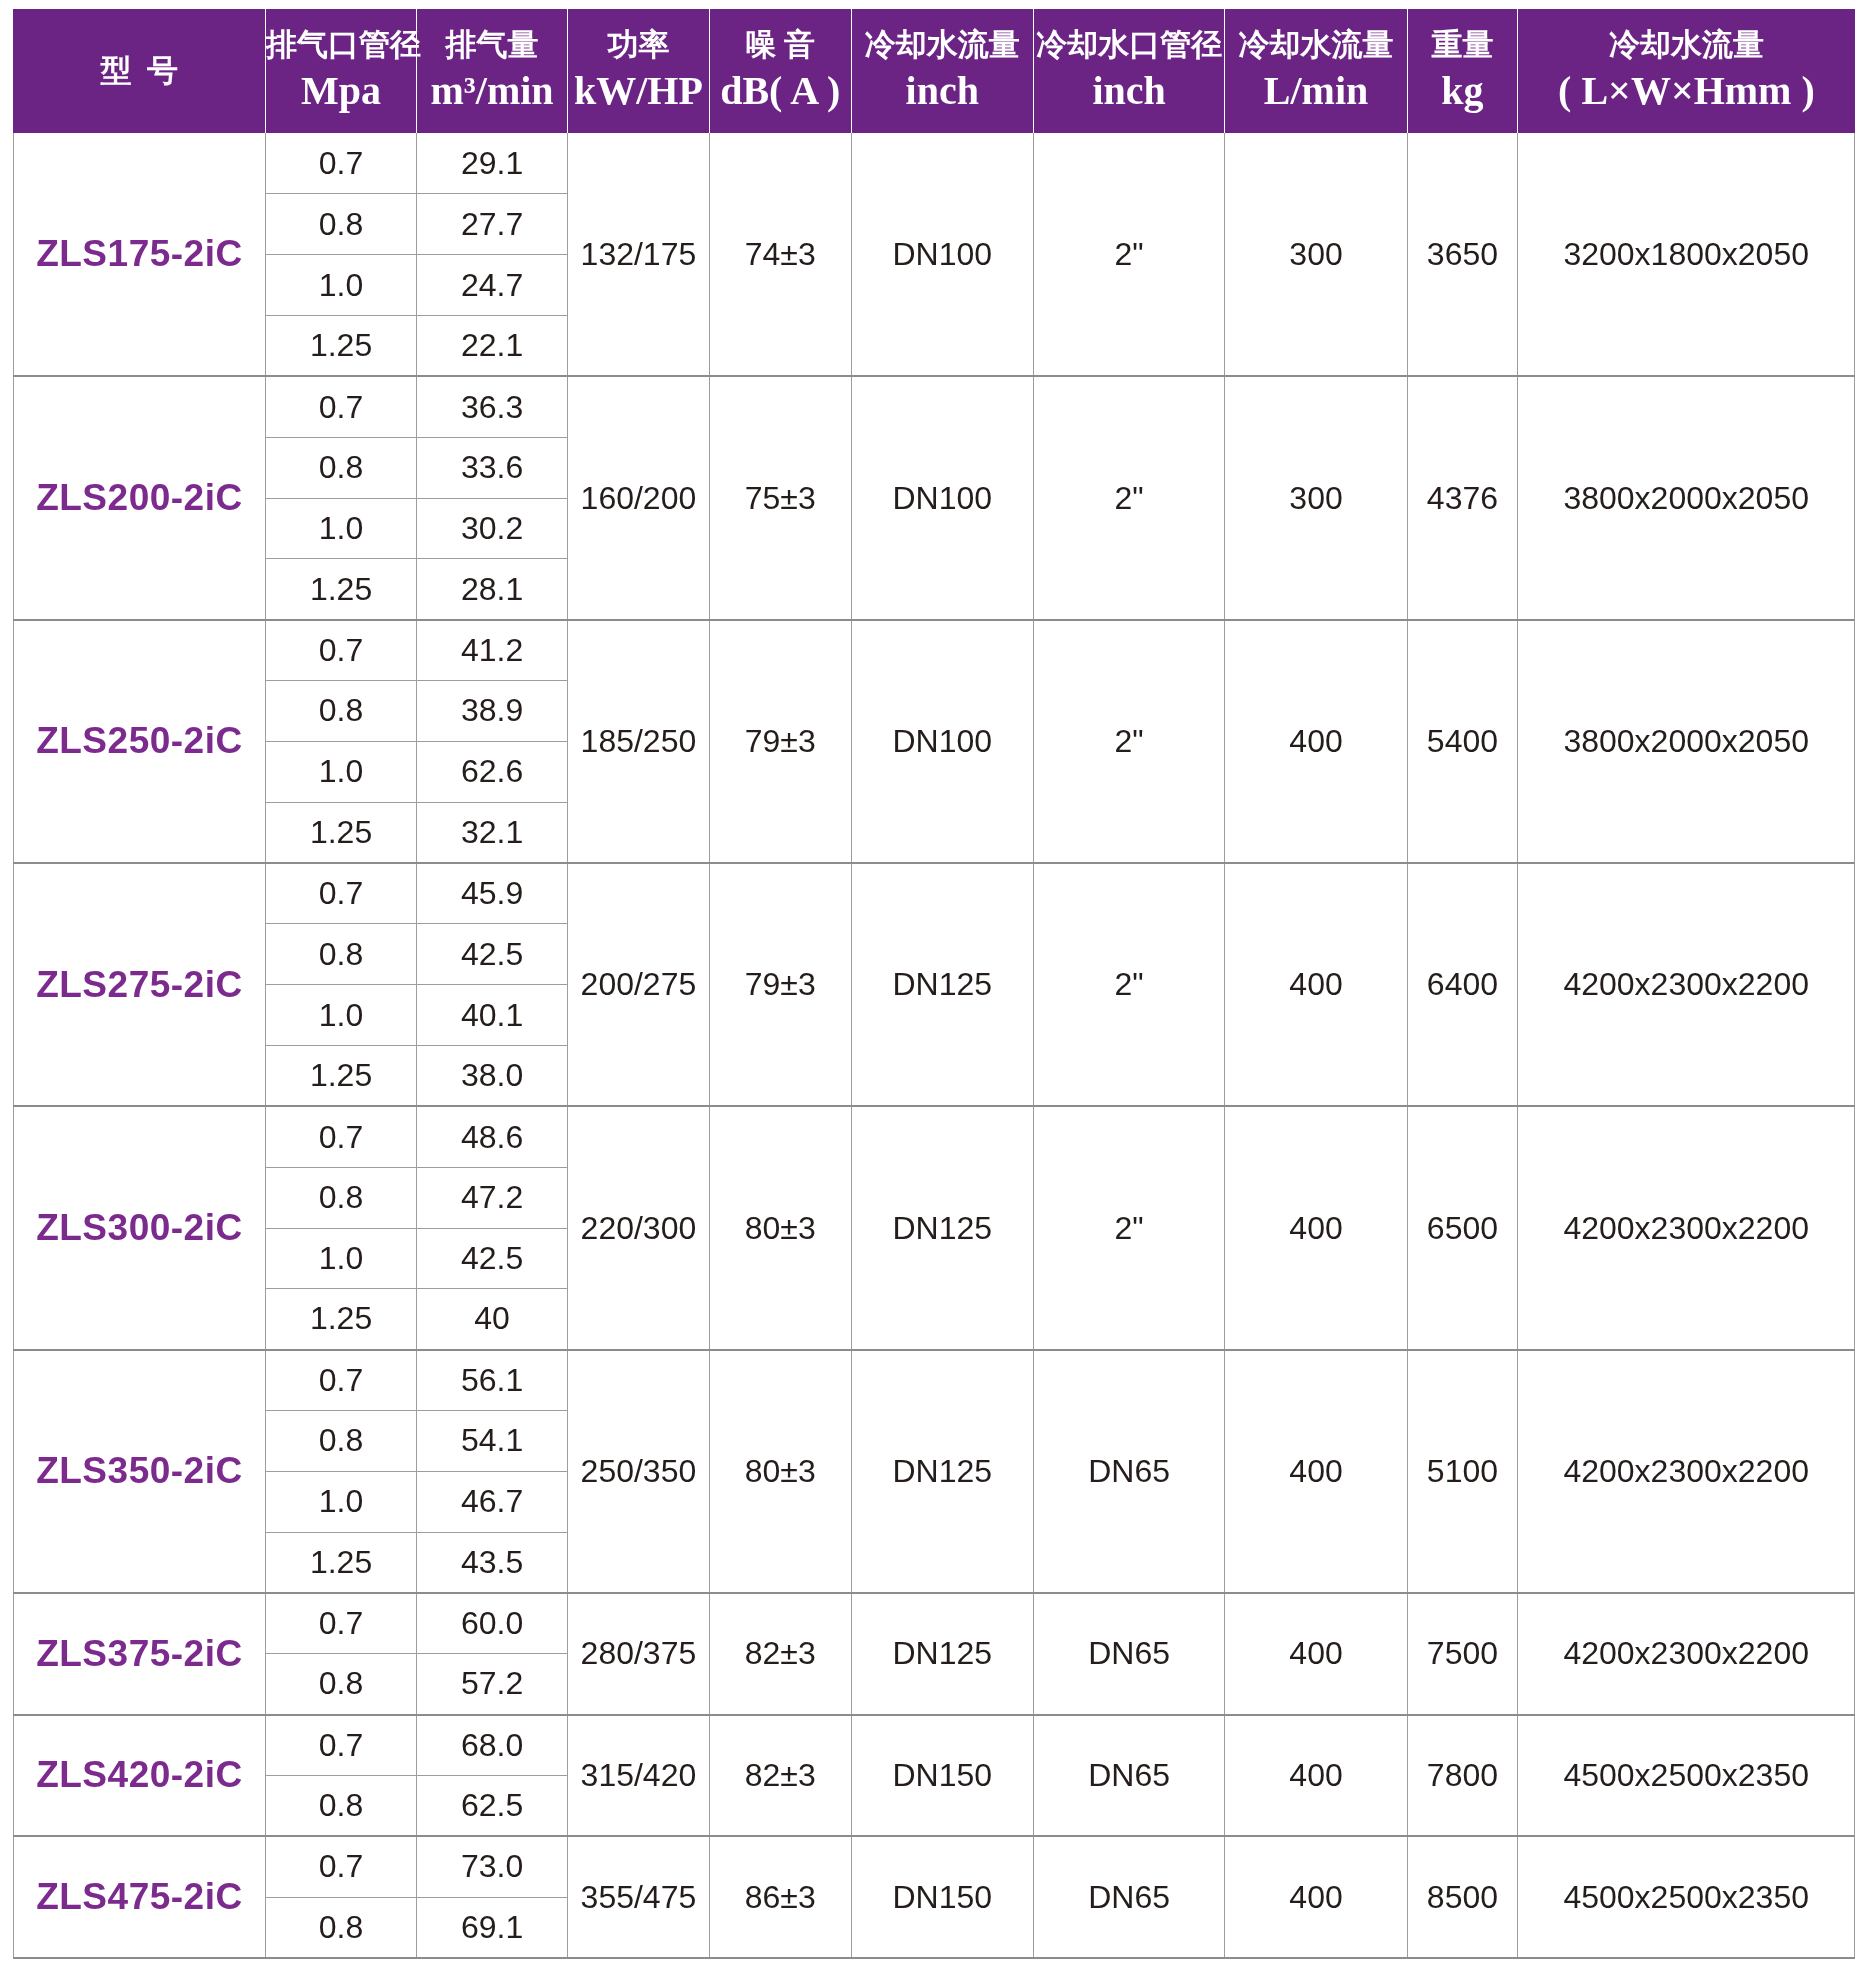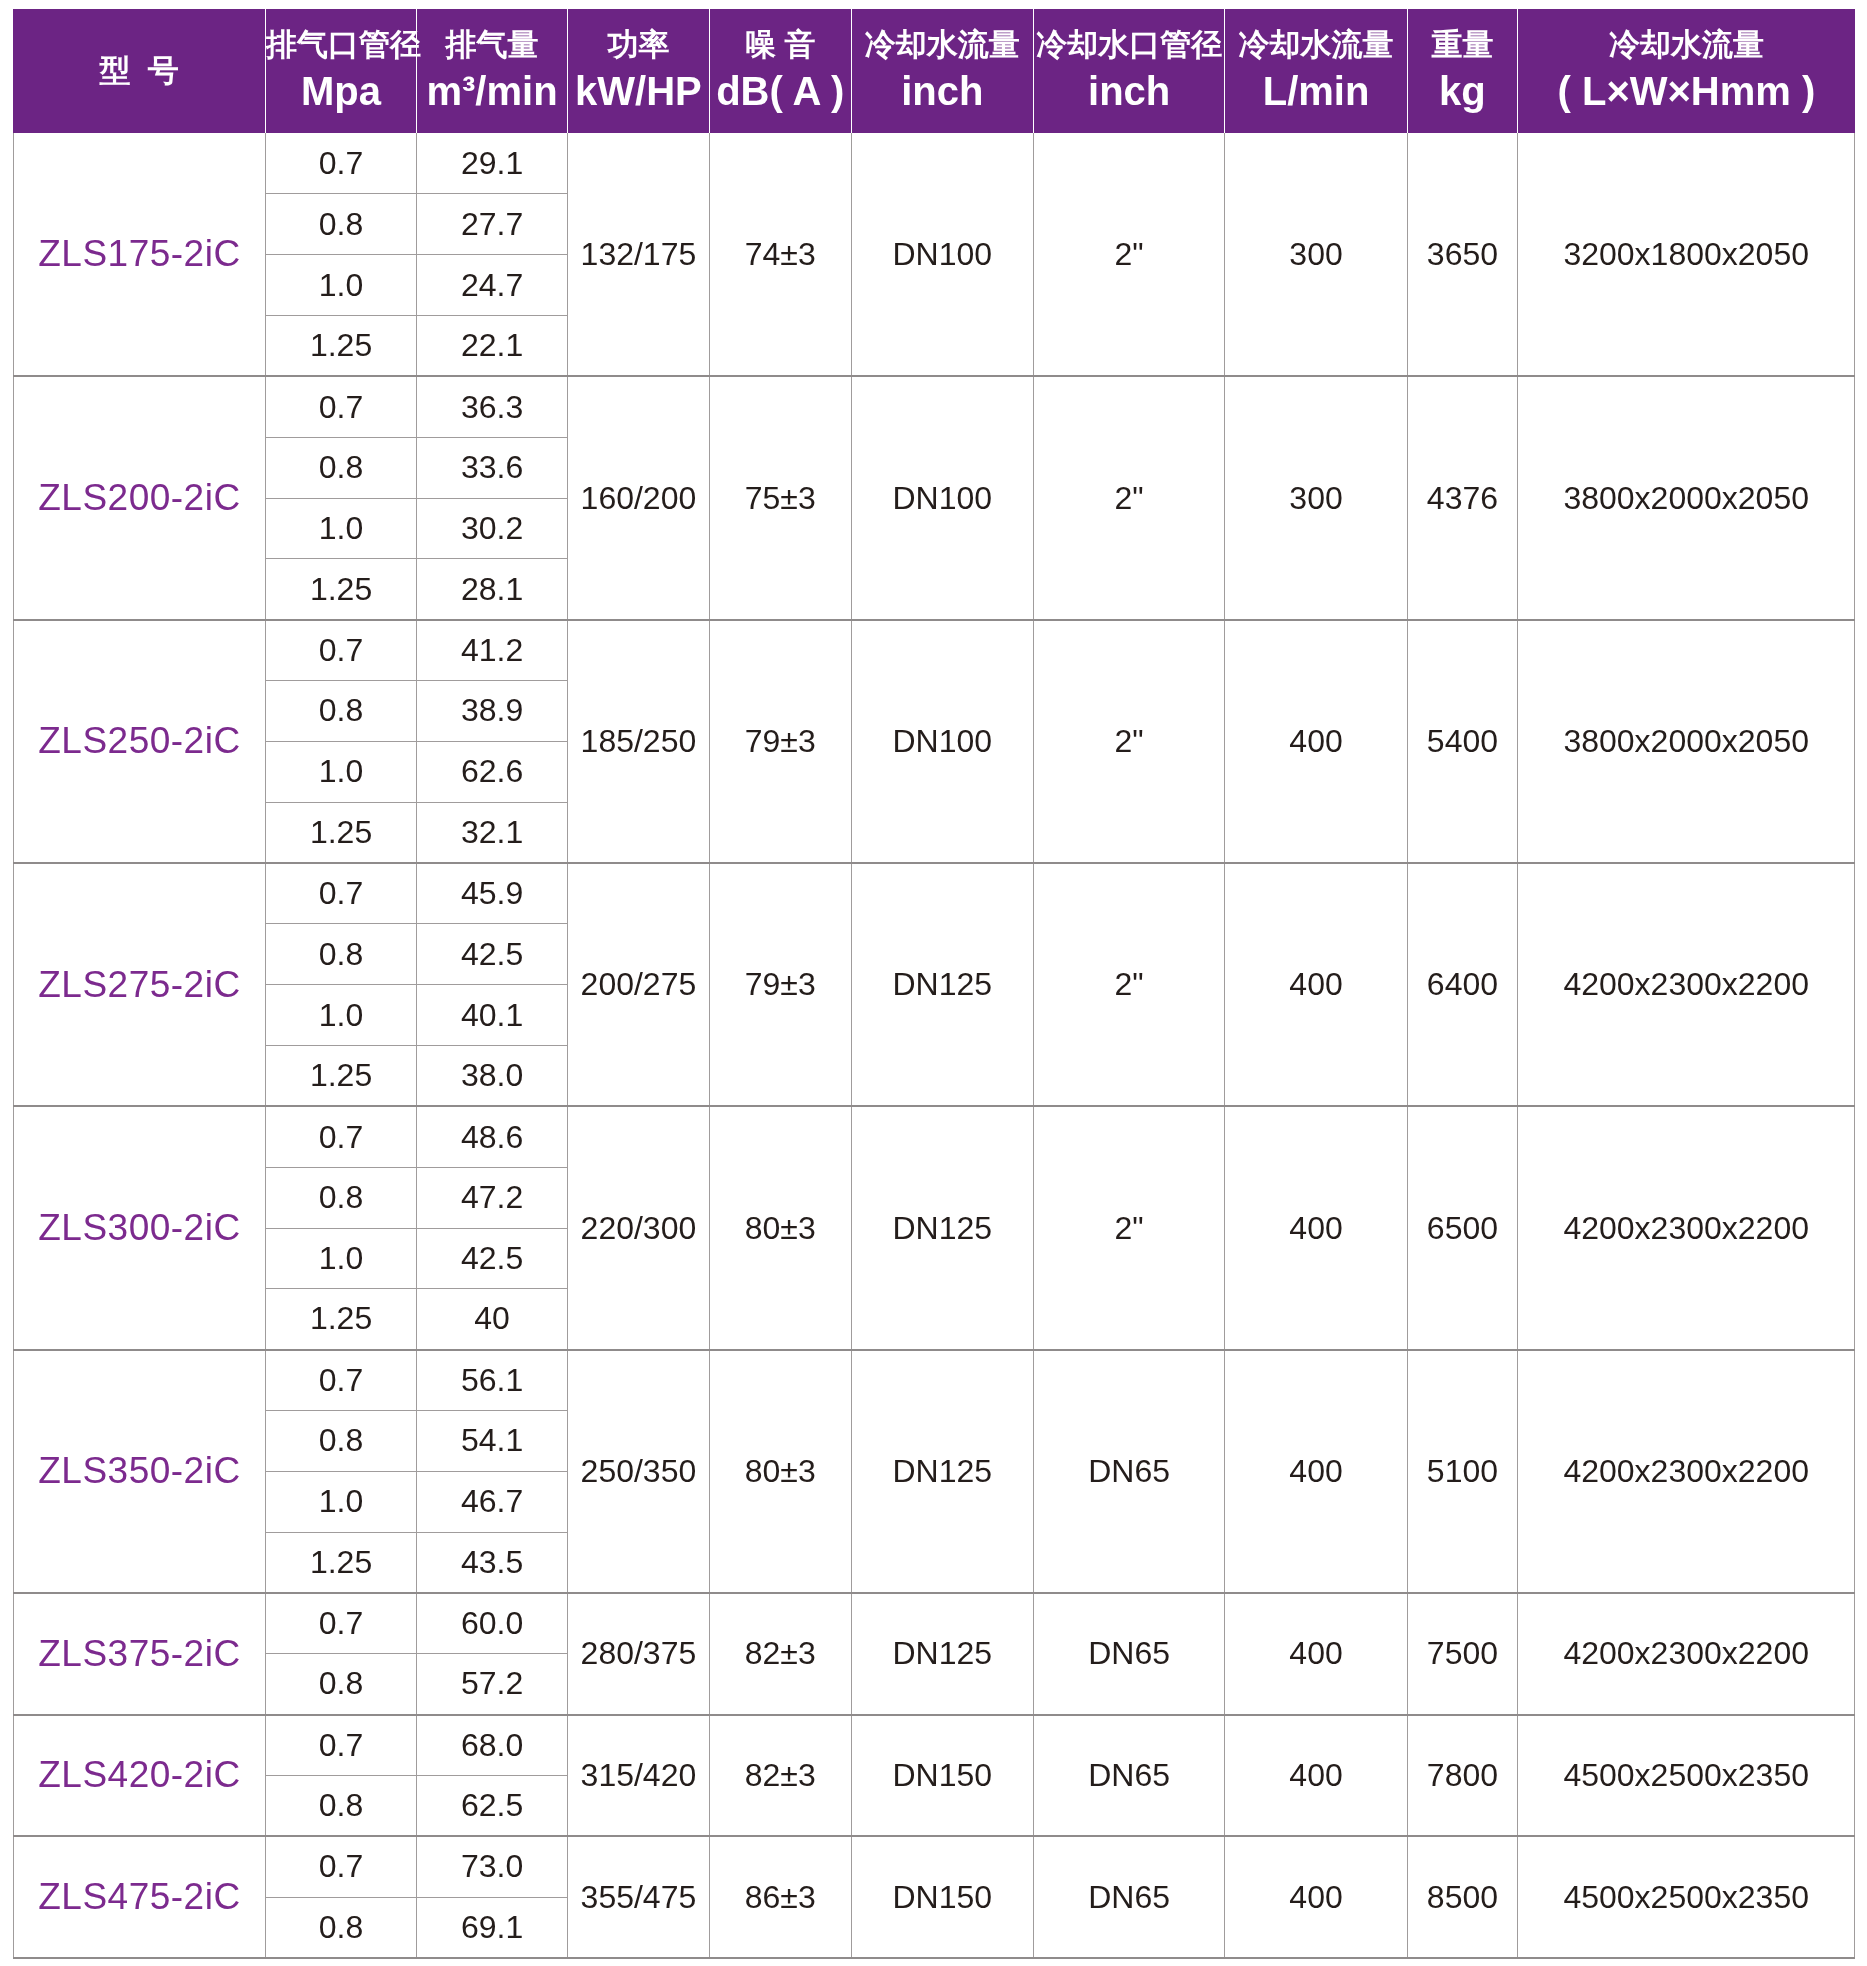--- a/index.html
+++ b/index.html
@@ -14,21 +14,21 @@
     box-sizing: border-box;
     padding: 9.1px 12.8px 7.3px 12.8px;
     background: #ffffff;
   }
   table.spec-table {
     width: 100%;
     height: 1950px;
     border-collapse: collapse;
     table-layout: fixed;
   }
-  thead tr { height: 124px; }
+  thead tr { height: 124px; font-family: Liberation Serif, serif; }
   thead th {
     background: #6c2484;
     color: #ffffff;
     font-weight: bold;
     font-size: 31px;
     line-height: 1.3;
     padding: 0;
     border-left: 1.8px solid #ffffff;
     white-space: nowrap;
     vertical-align: middle;
@@ -43,21 +43,21 @@
     font-size: 32px;
     color: #241d1b;
     padding: 0;
     background: #ffffff;
   }
   tr.block-first td { border-top: 2.7px solid #8f8b8b; }
   tbody tr:first-child td { border-top: none; }
   table.spec-table { border-bottom: 2.7px solid #8f8b8b; }
   td.model-cell {
     color: #7c2a8e;
-    font-weight: normal;
+    font-weight: bold;
     font-size: 37px;
     letter-spacing: 0.5px;
     text-align: center;
   }
   tbody tr { height: 60px; }
 </style>
 </head>
 <body>
 
 <div class="page">

